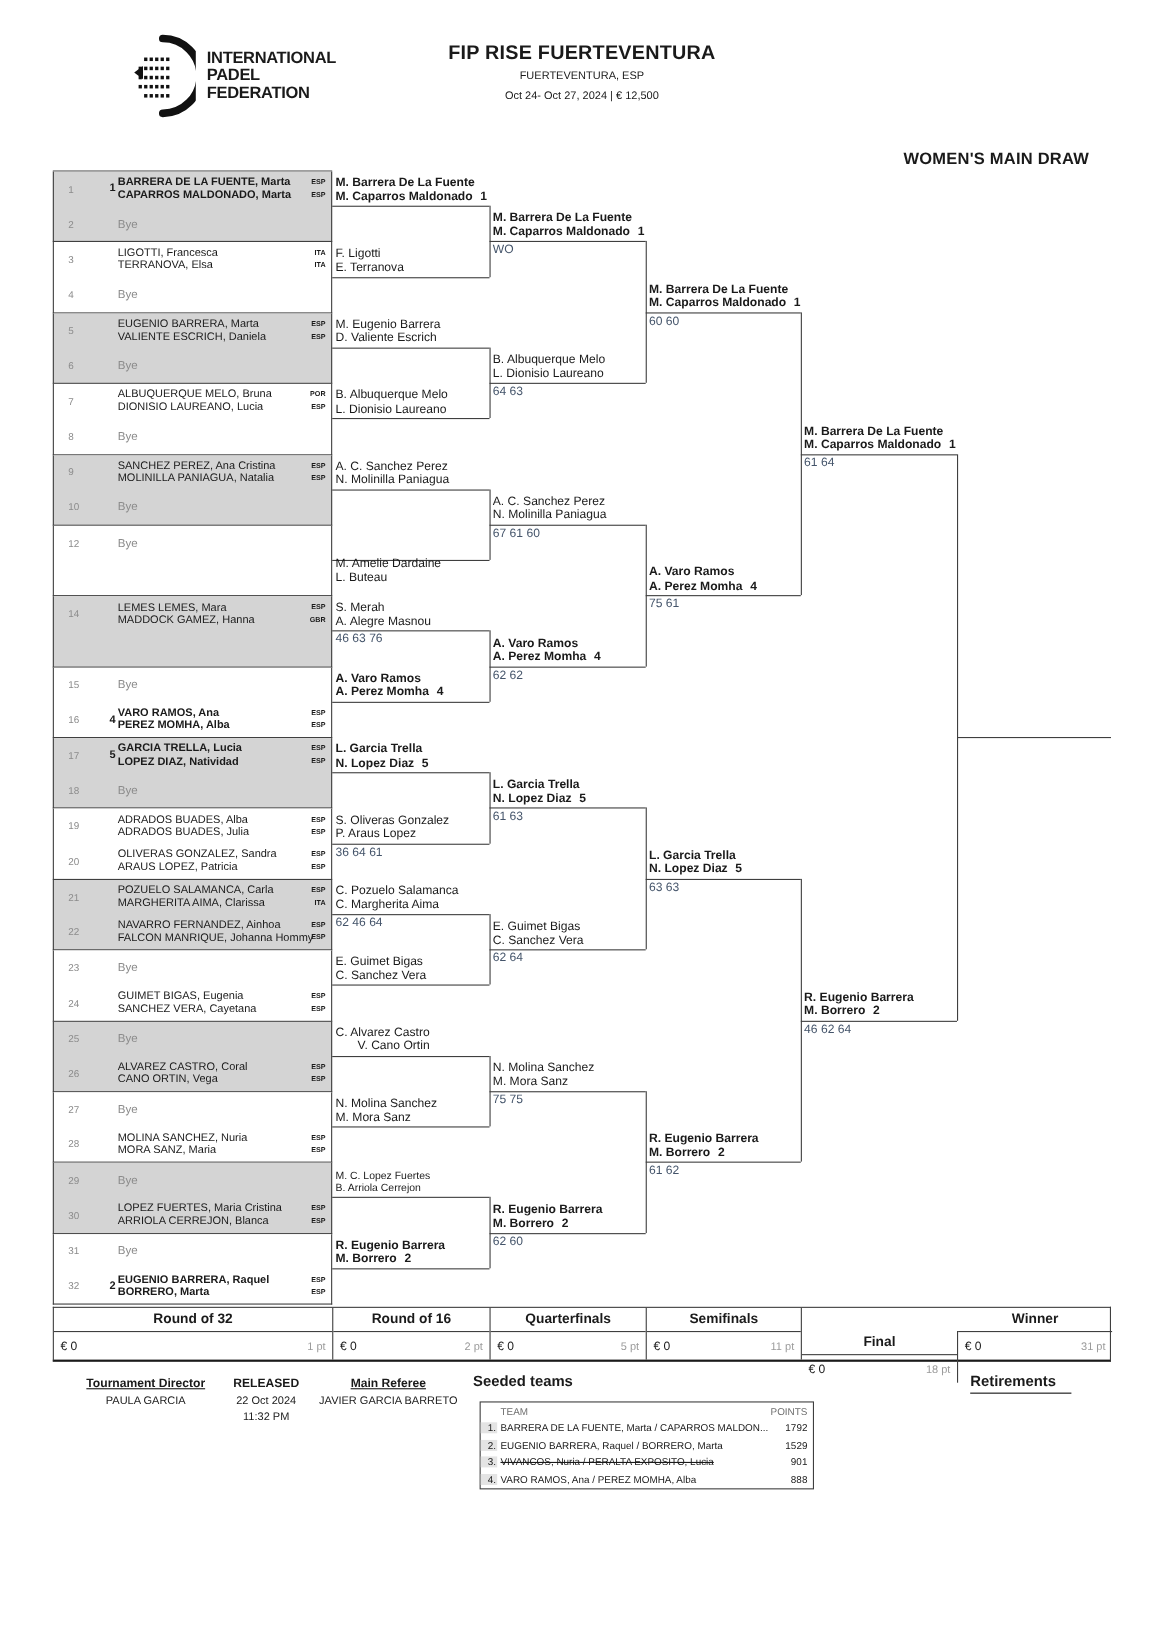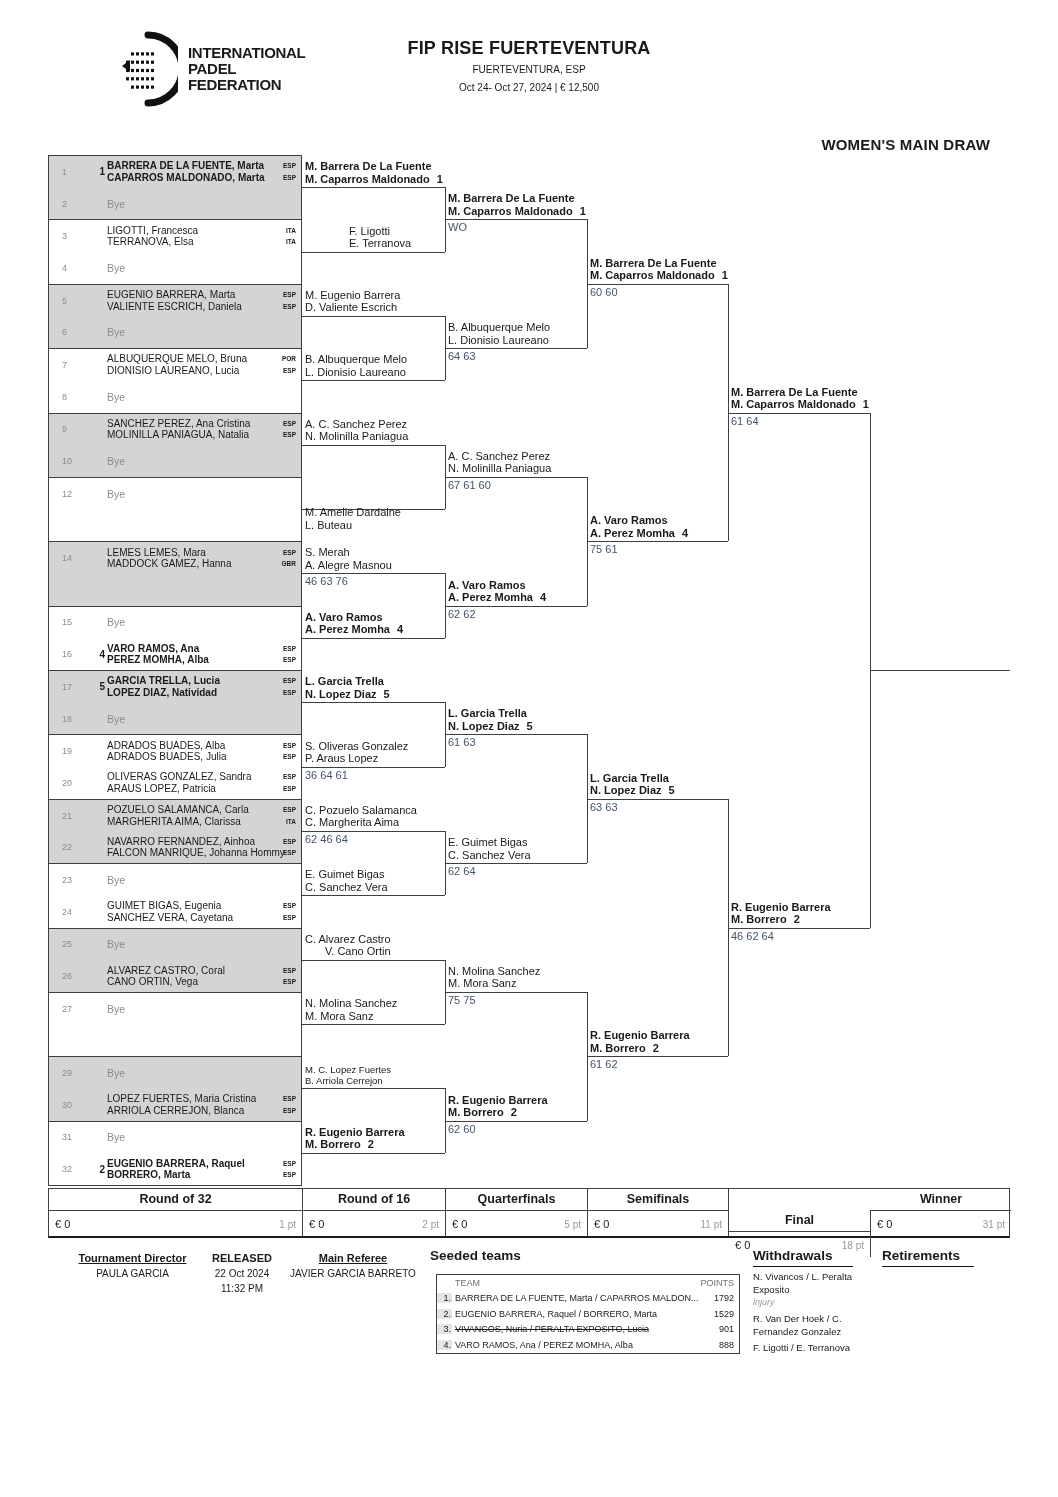--- a/index.html
+++ b/index.html
@@ -383,20 +383,32 @@
           </div>
         </div>
         <div class="blk" style="top: 836.875px; height: 64.375px;">
           <div class="row">
             <span class="pos">27</span>
             <span class="seedcol"></span>
             <div class="names">
               <div class="bye">Bye</div>
             </div>
           </div>
+          <div class="row">
+            <span class="pos">28</span>
+            <span class="seedcol"></span>
+            <div class="names">
+              <div class="pl">MOLINA SANCHEZ, Nuria</div>
+              <div class="pl">MORA SANZ, Maria</div>
+            </div>
+            <div class="ctry">
+              <div class="cc">ESP</div>
+              <div class="cc">ESP</div>
+            </div>
+          </div>
         </div>
         <div class="blk shade" style="top: 901.25px; height: 64.375px;">
           <div class="row">
             <span class="pos">29</span>
             <span class="seedcol"></span>
             <div class="names">
               <div class="bye">Bye</div>
             </div>
           </div>
           <div class="row">
@@ -434,21 +446,21 @@
           </div>
         </div>
       </div>
   <div class="hl" style="left: 254px; top: 32.1875px; width: 143px;"></div>
       <div class="tlabel b" style="left: 257px; bottom: 997.812px;">
         <div>M. Barrera De La Fuente</div>
         <div>M. Caparros Maldonado<span class="sd">1</span></div>
       </div>
       <div class="vl" style="left: 397px; top: 32.1875px; height: 64.375px;"></div>
       <div class="hl" style="left: 254px; top: 96.5625px; width: 143px;"></div>
-      <div class="tlabel" style="left: 257px; bottom: 933.438px; margin-left: 44px;">
+      <div class="tlabel" style="left: 257px; bottom: 933.438px;">
         <div>F. Ligotti</div>
         <div>E. Terranova</div>
       </div>
       <div class="hl" style="left: 254px; top: 160.938px; width: 143px;"></div>
       <div class="tlabel" style="left: 257px; bottom: 869.062px;">
         <div>M. Eugenio Barrera</div>
         <div>D. Valiente Escrich</div>
       </div>
       <div class="vl" style="left: 397px; top: 160.938px; height: 64.375px;"></div>
       <div class="hl" style="left: 254px; top: 225.312px; width: 143px;"></div>
@@ -700,27 +712,18 @@
         <span class="stname">VIVANCOS, Nuria / PERALTA EXPOSITO, Lucia</span>
         <span class="stpts">901</span>
       </div>
       <div class="strow">
         <span class="stnum">4.</span>
         <span class="stname">VARO RAMOS, Ana / PEREZ MOMHA, Alba</span>
         <span class="stpts">888</span>
       </div>
     </div>
 
-  <div class="wcol" style="left:753px;width:100px;">
-    <div class="wh">Withdrawals</div>
-    <div id="wdlist">
-        <div class="wline">N. Vivancos / L. Peralta Exposito</div>
-        <div class="wreason">injury</div>
-        <div class="wline">R. Van Der Hoek / C. Fernandez Gonzalez</div>
-        <div class="wline">F. Ligotti / E. Terranova</div>
-      </div>
-  </div>
   <div class="wcol" style="left:882px;width:92px;">
     <div class="wh">Retirements</div>
     <div id="rtlist"></div>
   </div>
 
 </div>
 
 </body></html>

